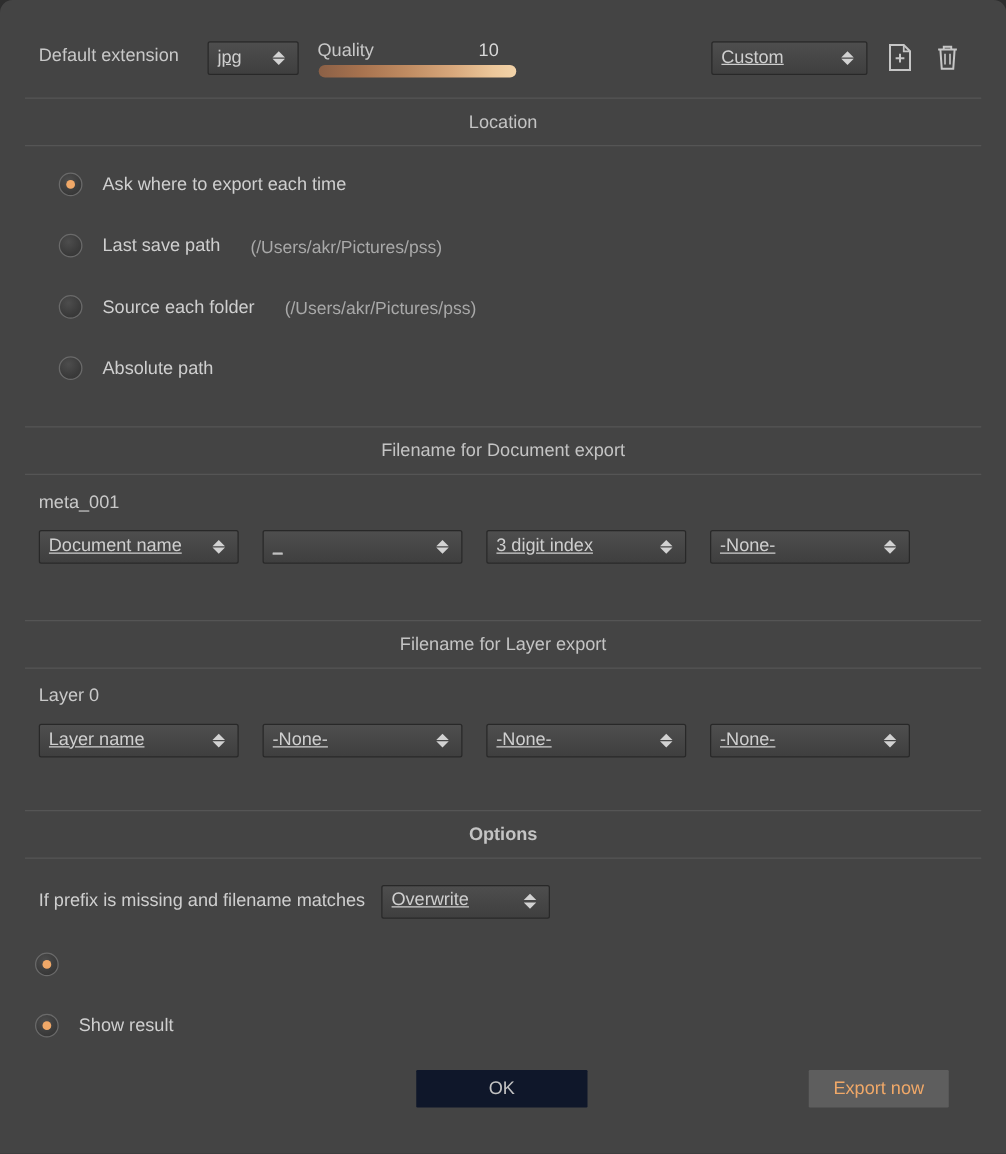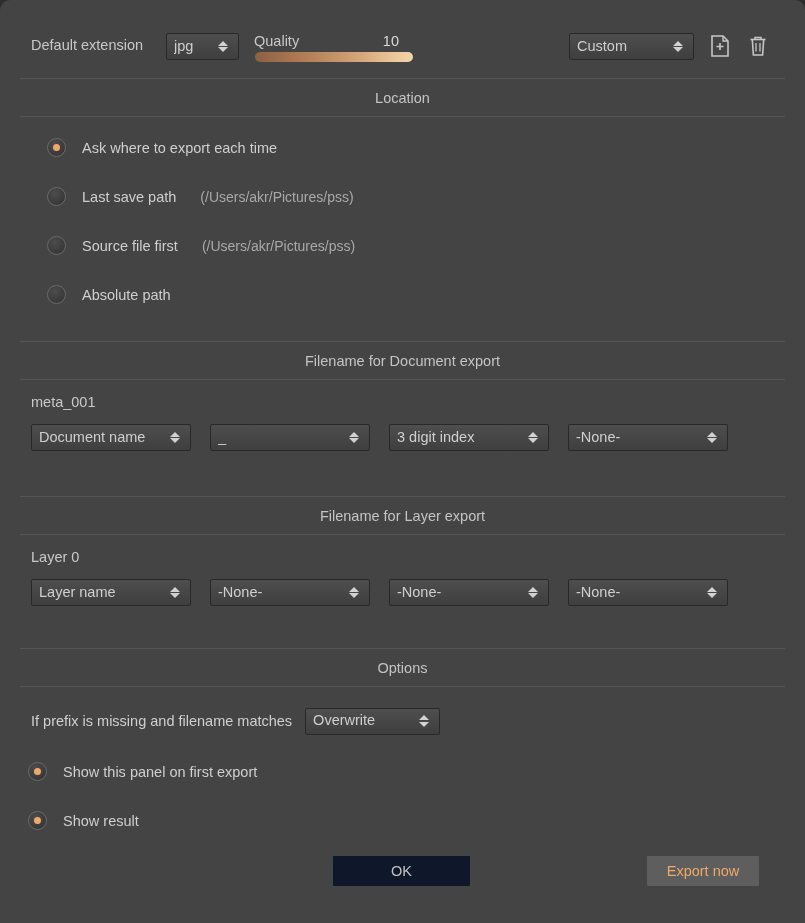--- a/index.html
+++ b/index.html
@@ -49,20 +49,21 @@
     background: linear-gradient(to bottom, #4e4e4e 0%, #474747 45%, #3f3f3f 100%);
     border: 1px solid #282828;
     border-radius: 2px;
     color: #cfcfcf;
     font-size: 14.5px;
     display: flex;
     align-items: center;
     padding-left: 7px;
     cursor: pointer;
     overflow: hidden;
+    text-decoration: underline;
   }
   .dd .ddtext {
     flex: 1 1 auto;
     white-space: nowrap;
     overflow: hidden;
     text-overflow: clip;
     line-height: 1;
     padding-bottom: 1px;
   }
   .dd .arrows {
@@ -299,21 +300,21 @@
       <span class="radio-label">Ask where to export each time</span>
       <span class="radio-path"></span>
     </div>
     <div class="radio-row">
       <span class="radio"></span>
       <span class="radio-label">Last save path</span>
       <span class="radio-path">(/Users/akr/Pictures/pss)</span>
     </div>
     <div class="radio-row">
       <span class="radio"></span>
-      <span class="radio-label">Source file first</span>
+      <span class="radio-label">Source each folder</span>
       <span class="radio-path">(/Users/akr/Pictures/pss)</span>
     </div>
     <div class="radio-row">
       <span class="radio"></span>
       <span class="radio-label">Absolute path</span>
     </div>
   </div>
 
   <div class="section-header" style="margin-top:22px;">Filename for Document export</div>
 
@@ -380,37 +381,36 @@
       <div class="dd">
         <span class="ddtext">-None-</span>
         <span class="arrows">
           <span class="up"></span>
             <span class="dn"></span>
           </span>
       </div>
     </div>
   </div>
 
-  <div class="section-header" style="margin-top:42px;">Options</div>
+  <div class="section-header" style="margin-top:42px;font-weight:bold;">Options</div>
 
   <div style="padding-top:8px;">
     <div class="opt-row">
       <span class="opt-label">If prefix is missing and filename matches</span>
       <div class="dd" id="dd-conflict">
         <span class="ddtext">Overwrite</span>
         <span class="arrows">
           <span class="up"></span>
             <span class="dn"></span>
           </span>
       </div>
     </div>
 
     <div class="radio-row">
       <span class="radio on"></span>
-      <span class="radio-label">Show this panel on first export</span>
     </div>
     <div class="radio-row">
       <span class="radio on"></span>
       <span class="radio-label">Show result</span>
     </div>
   </div>
 
   <div class="footer">
     <div class="btn" id="btn-ok">OK</div>
     <div class="btn" id="btn-export-now">Export now</div>

